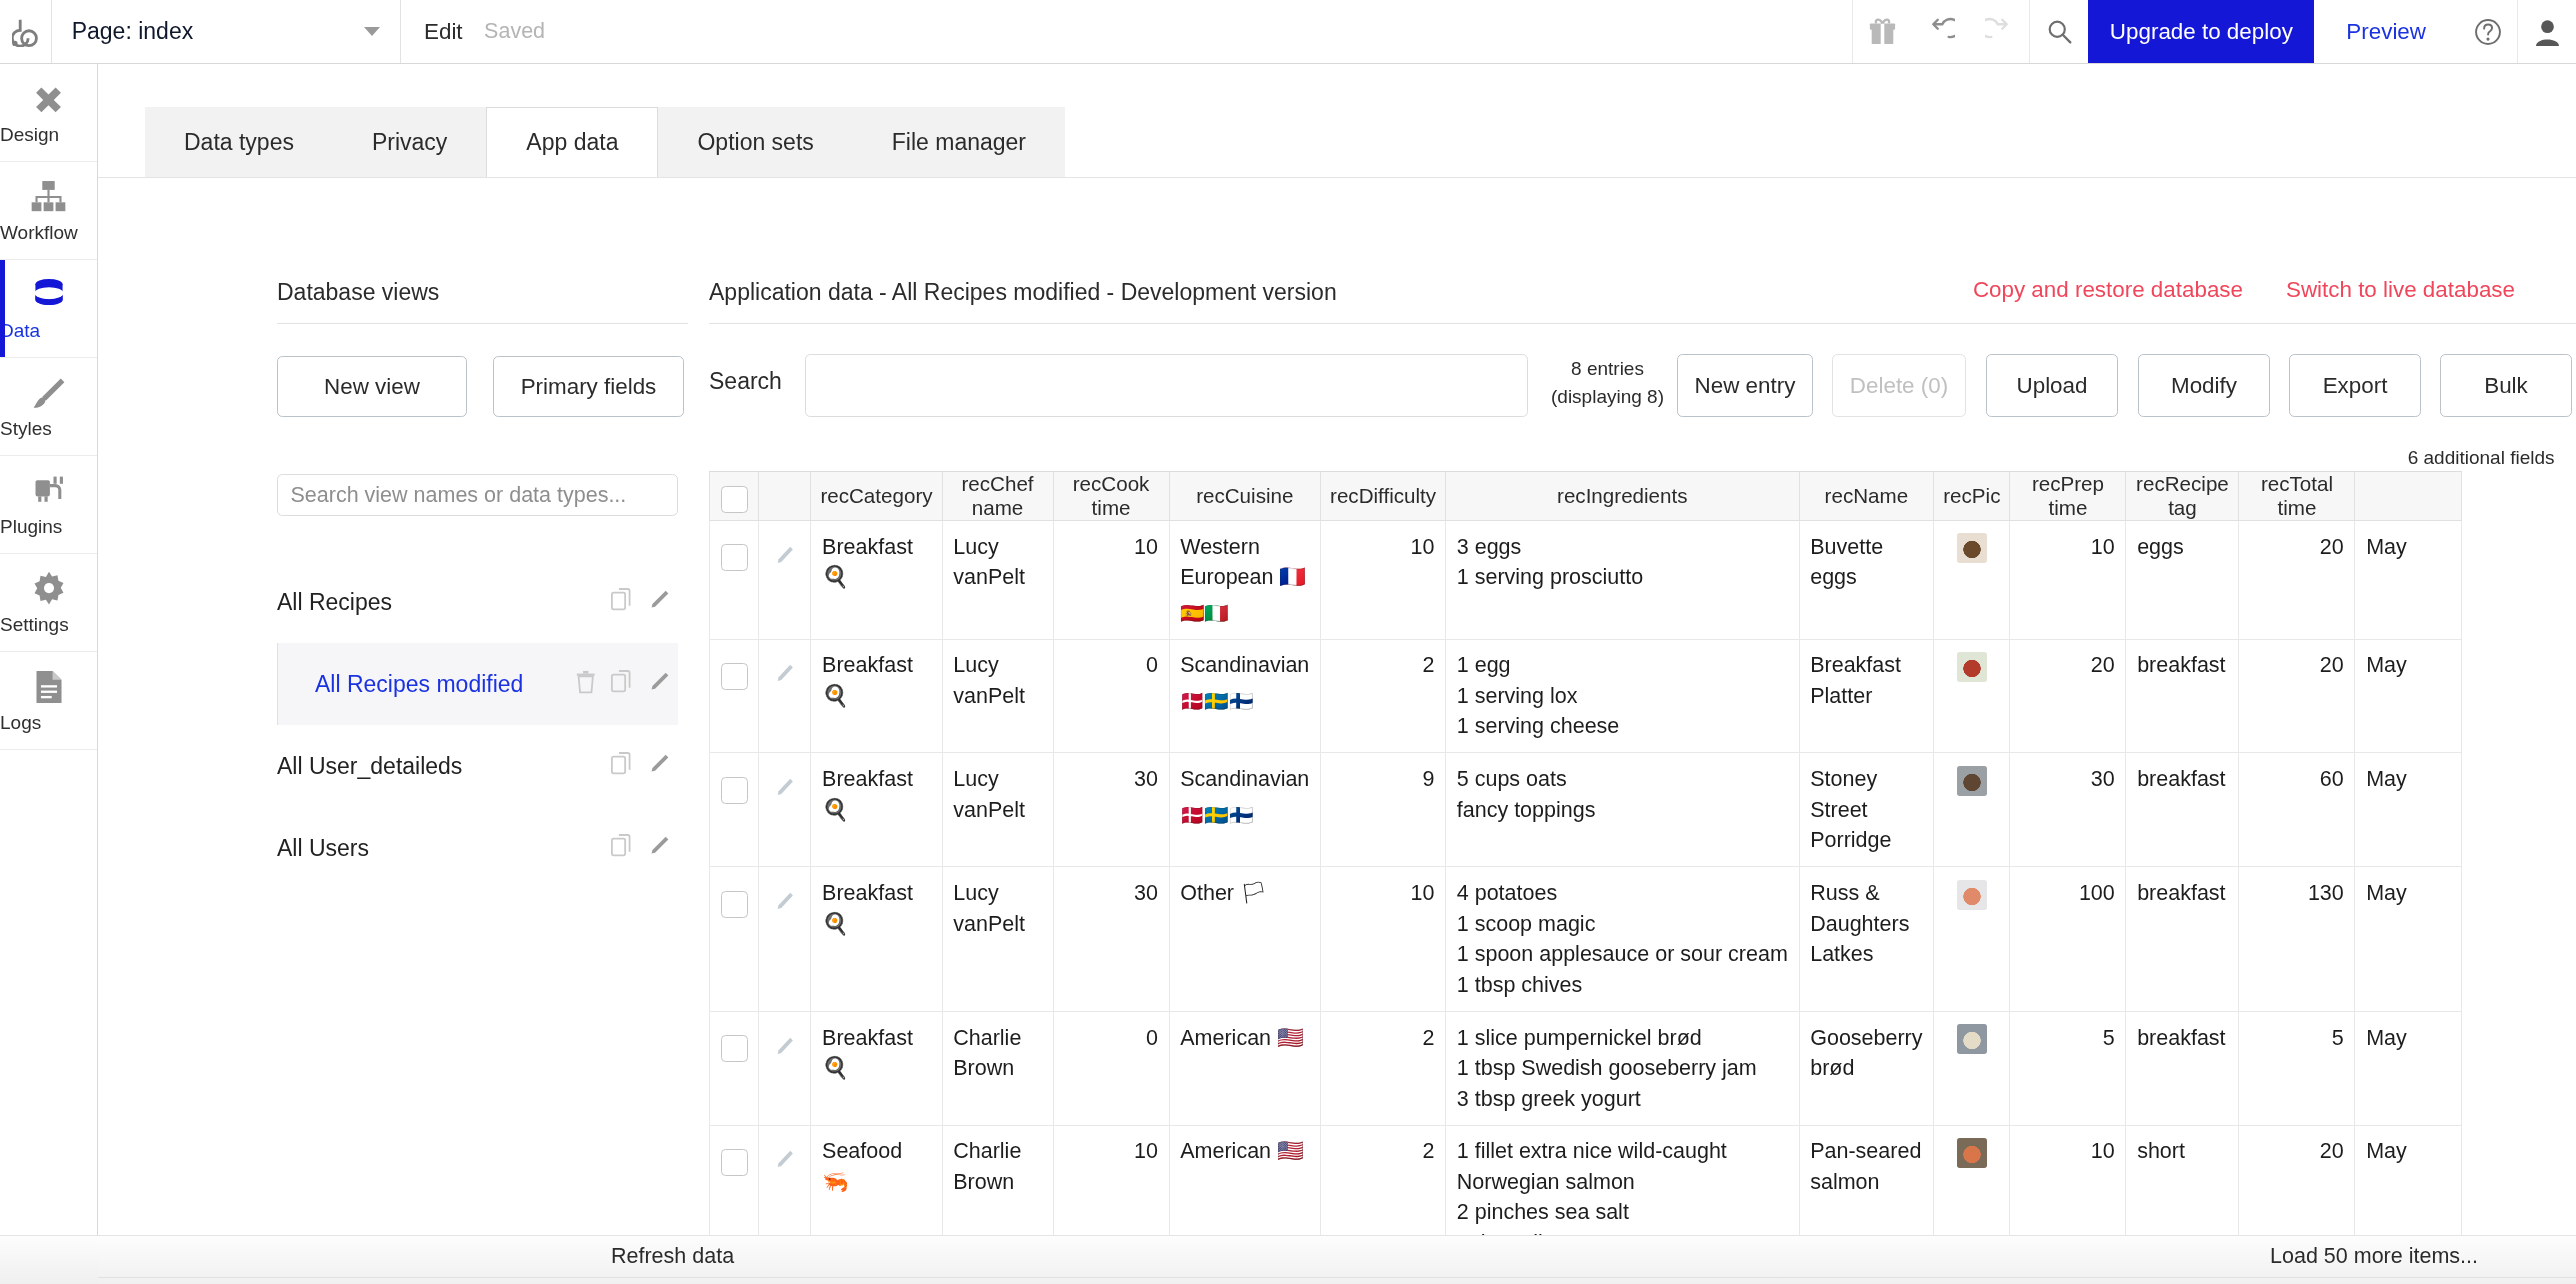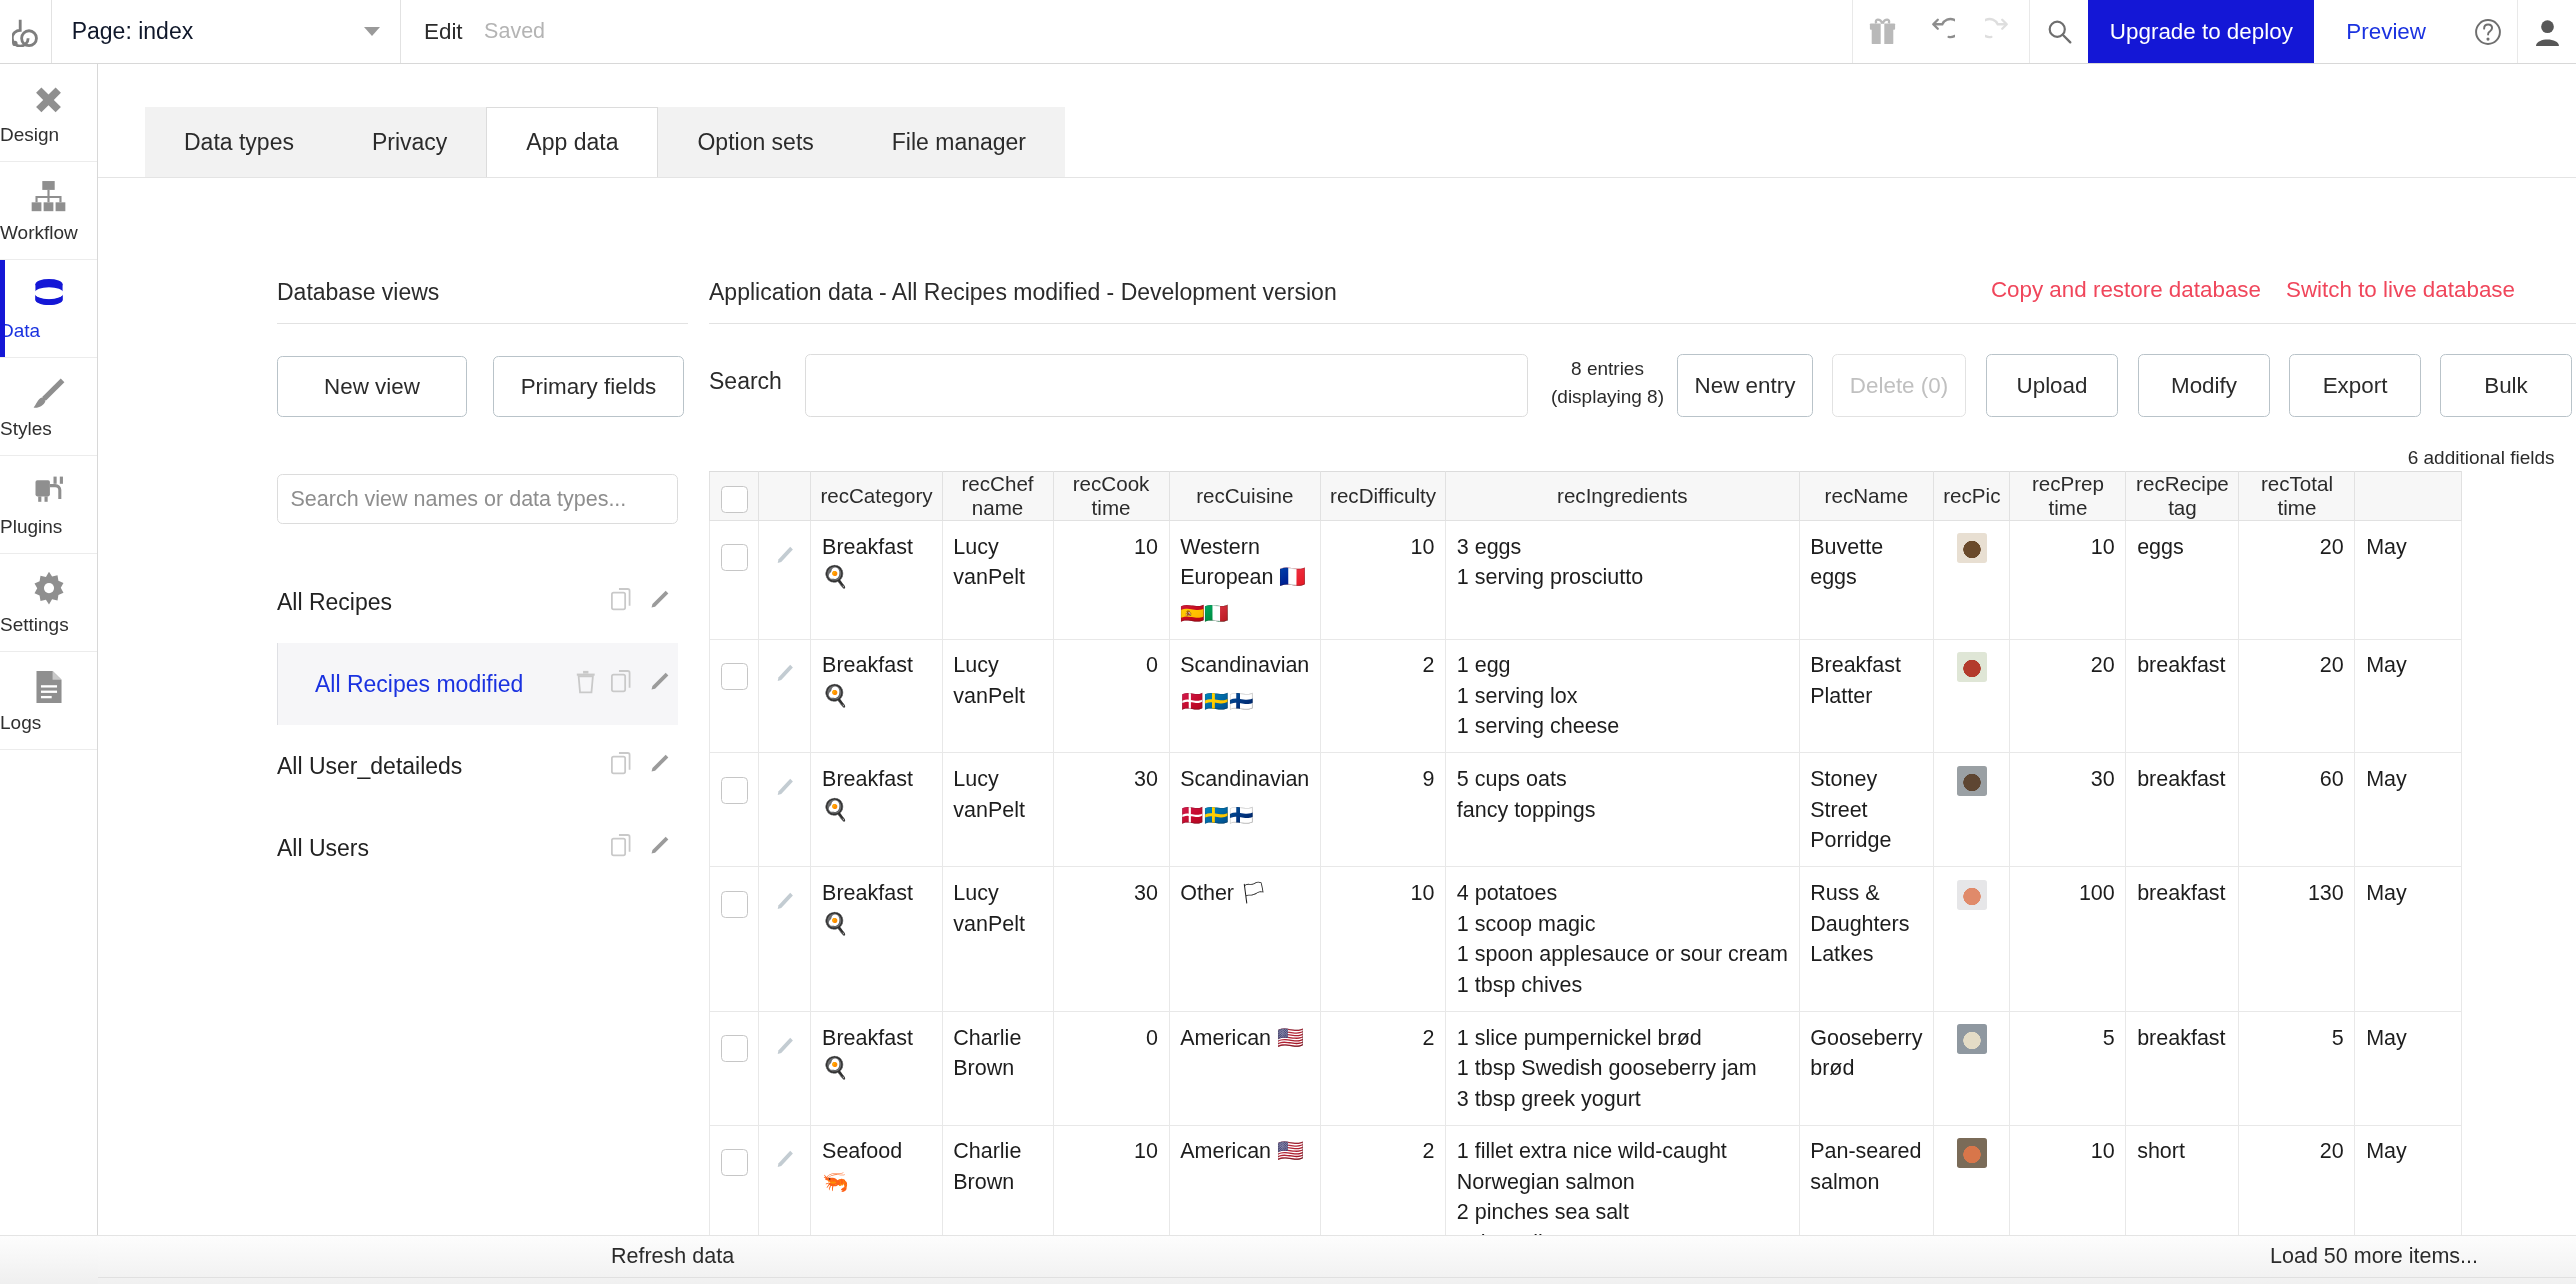--- a/index.html
+++ b/index.html
@@ -71,21 +71,21 @@
     background:#f2f2f2;
   }
   .tab.active { background:#fff; border-top:0.9px solid #dcdcdc; border-left:0.9px solid #dcdcdc; border-right:0.9px solid #dcdcdc; }
   .tabs-rule { position:absolute; top:113px; left:0; width:2478px; height:0.9px; background:#e4e4e4; }
 
   
   .sec-left-title { position:absolute; top:215px; left:179px; font-size:23px; color:#2b2b2b; }
   .sec-left-rule { position:absolute; top:259px; left:179px; width:411px; height:0.9px; background:#e2e2e2; }
   .sec-right-title { position:absolute; top:215px; left:611px; font-size:23px; color:#2b2b2b; }
   .sec-right-rule { position:absolute; top:259px; left:611px; width:1869px; height:0.9px; background:#e2e2e2; }
-  .db-links { position:absolute; top:213px; right: 61px; display:flex; gap:25px; }
+  .db-links { position:absolute; top:213px; right: 61px; display:flex; gap:43px; }
   .db-links a { font-size:22.4px; color:#f0465b; text-decoration:none; }
 
   
   .btn {
     border:0.9px solid #b9c3c9; border-radius:5.4px; background:#fff;
     font-size:22.4px; color:#2b2b2b; font-family:"Liberation Sans", sans-serif;
     display:flex; align-items:center; justify-content:center;
   }
   .btn.disabled { color:#c0c0c0; border-color:#e2e2e2; }
   .newview { position:absolute; top:292px; left:179px; width:190px; height:61px; }
@@ -102,21 +102,21 @@
   .tbtn { position:absolute; top:290px; height:63px; }
   .b-new    { left:1579px; width:136px; }
   .b-del    { left:1734px; width:134px; }
   .b-upload { left:1888px; width:132px; }
   .b-modify { left:2040px; width:132px; }
   .b-export { left:2191px; width:132px; }
   .b-bulk   { left:2342px; width:132px; }
 
   
   .viewsearch {
-    position:absolute; top:410px; left:179px; width:401px; height:50px;
+    position:absolute; top:410px; left:179px; width:401px; height:42px;
     border:0.9px solid #dcdcdc; border-radius:5.4px; background:#fff;
     font-size:21.5px; padding:0 12.5px; font-family:"Liberation Sans", sans-serif; color:#2b2b2b;
   }
   .viewsearch::placeholder { color:#8e8e8e; }
   .vlist { position:absolute; top:497px; left:179px; width:401px; }
   .vrow {
     display:flex; align-items:center; justify-content:space-between;
     height:82px; padding: 0 7.2px 0 0;
   }
   .vrow .vname { font-size:23px; color:#222; }

